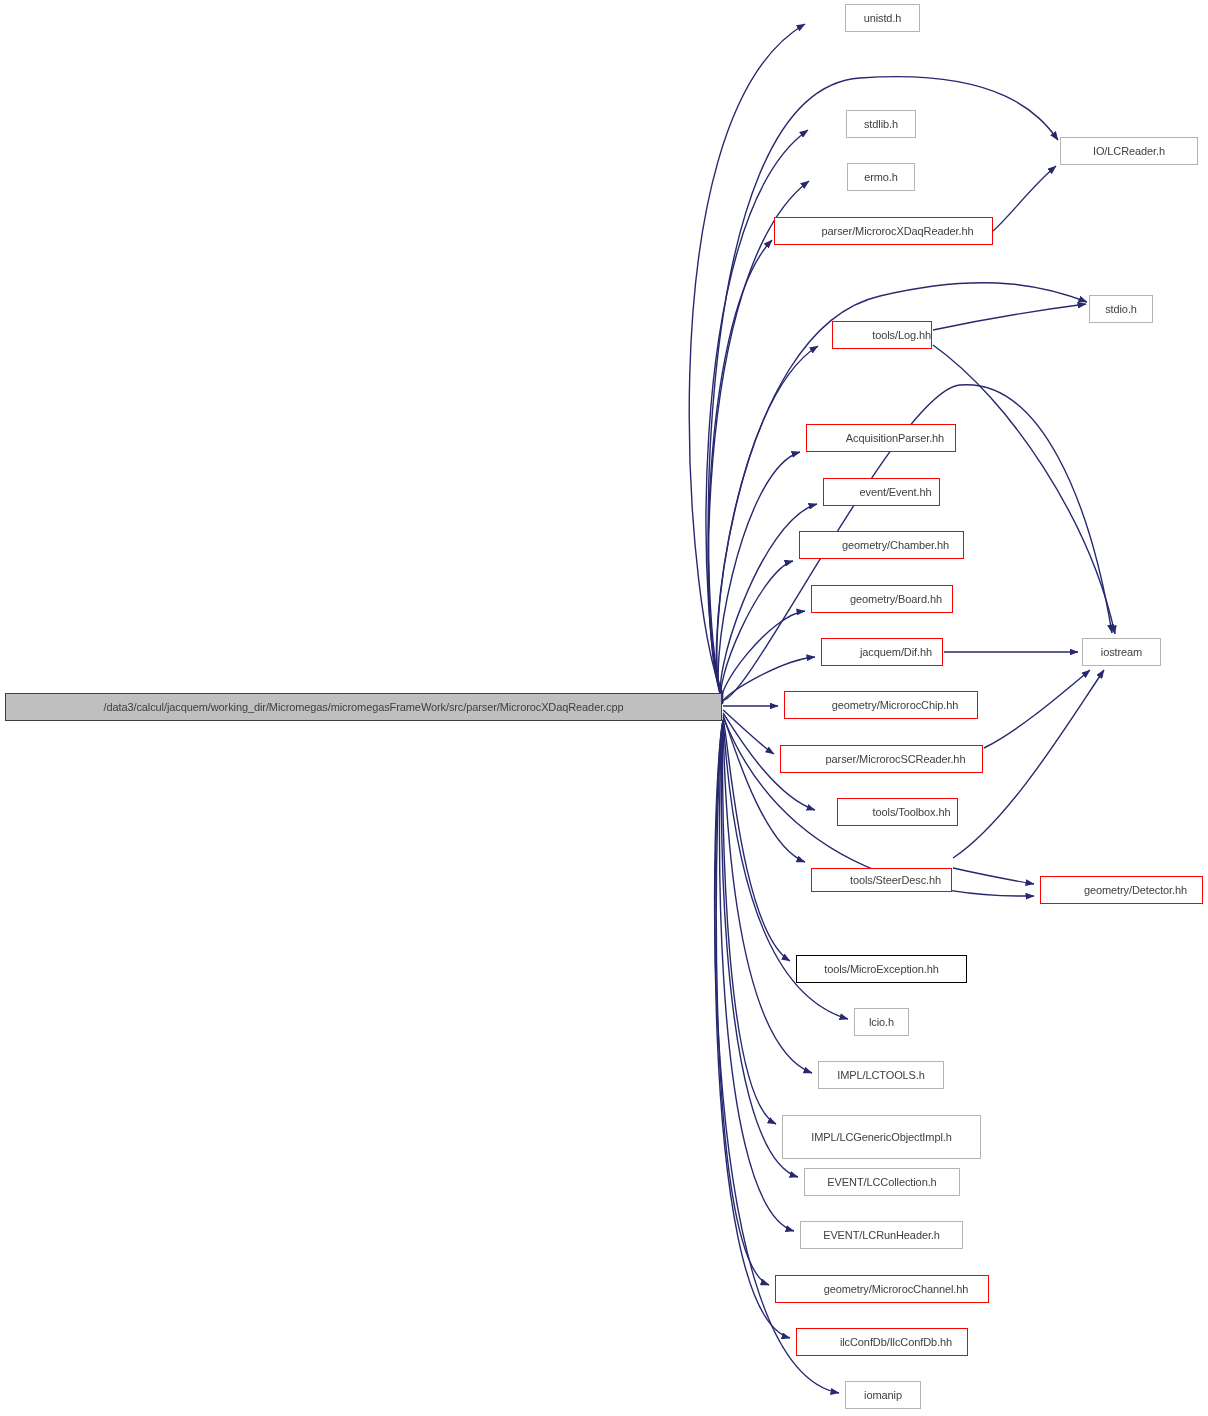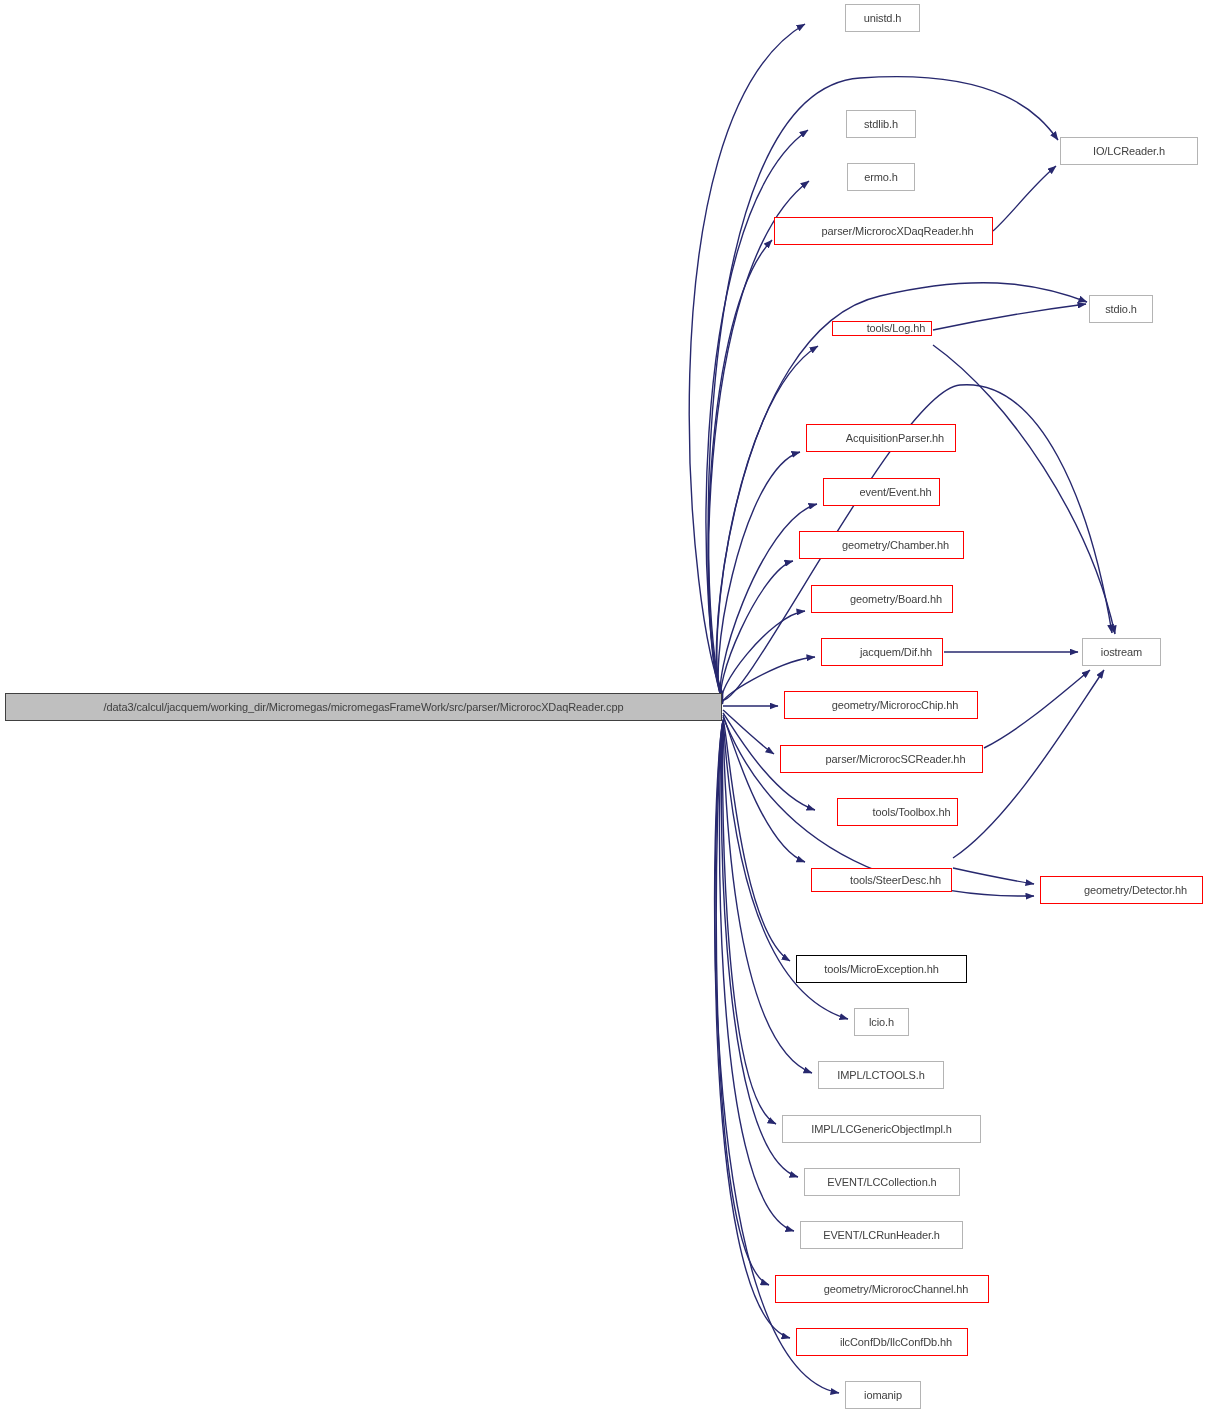--- a/index.html
+++ b/index.html
@@ -113,21 +113,21 @@
       </div>
       <div class="node " style="left: 847px; top: 163px; width: 68px; height: 28px;">
         <span class="node-label">ermo.h</span>
       </div>
       <div class="node red" style="left: 774px; top: 217px; width: 219px; height: 28px;">
         <span class="node-label">parser/MicrorocXDaqReader.hh</span>
       </div>
       <div class="node " style="left: 1089px; top: 295px; width: 64px; height: 28px;">
         <span class="node-label">stdio.h</span>
       </div>
-      <div class="node red" style="left: 832px; top: 321px; width: 100px; height: 15px;">
+      <div class="node red" style="left: 832px; top: 321px; width: 100px; height: 28px; justify-content: flex-end;">
         <span class="node-label">tools/Log.hh</span>
       </div>
       <div class="node red" style="left: 806px; top: 424px; width: 150px; height: 28px;">
         <span class="node-label">AcquisitionParser.hh</span>
       </div>
       <div class="node red" style="left: 823px; top: 478px; width: 117px; height: 28px;">
         <span class="node-label">event/Event.hh</span>
       </div>
       <div class="node red" style="left: 799px; top: 531px; width: 165px; height: 28px;">
         <span class="node-label">geometry/Chamber.hh</span>
@@ -158,21 +158,21 @@
       </div>
       <div class="node black" style="left: 796px; top: 955px; width: 171px; height: 28px;">
         <span class="node-label">tools/MicroException.hh</span>
       </div>
       <div class="node " style="left: 854px; top: 1008px; width: 55px; height: 28px;">
         <span class="node-label">lcio.h</span>
       </div>
       <div class="node " style="left: 818px; top: 1061px; width: 126px; height: 28px;">
         <span class="node-label">IMPL/LCTOOLS.h</span>
       </div>
-      <div class="node " style="left: 782px; top: 1115px; width: 199px; height: 28px;">
+      <div class="node " style="left: 782px; top: 1115px; width: 199px; height: 44px;">
         <span class="node-label">IMPL/LCGenericObjectImpl.h</span>
       </div>
       <div class="node " style="left: 804px; top: 1168px; width: 156px; height: 28px;">
         <span class="node-label">EVENT/LCCollection.h</span>
       </div>
       <div class="node " style="left: 800px; top: 1221px; width: 163px; height: 28px;">
         <span class="node-label">EVENT/LCRunHeader.h</span>
       </div>
       <div class="node red" style="left: 775px; top: 1275px; width: 214px; height: 28px;">
         <span class="node-label">geometry/MicrorocChannel.hh</span>

